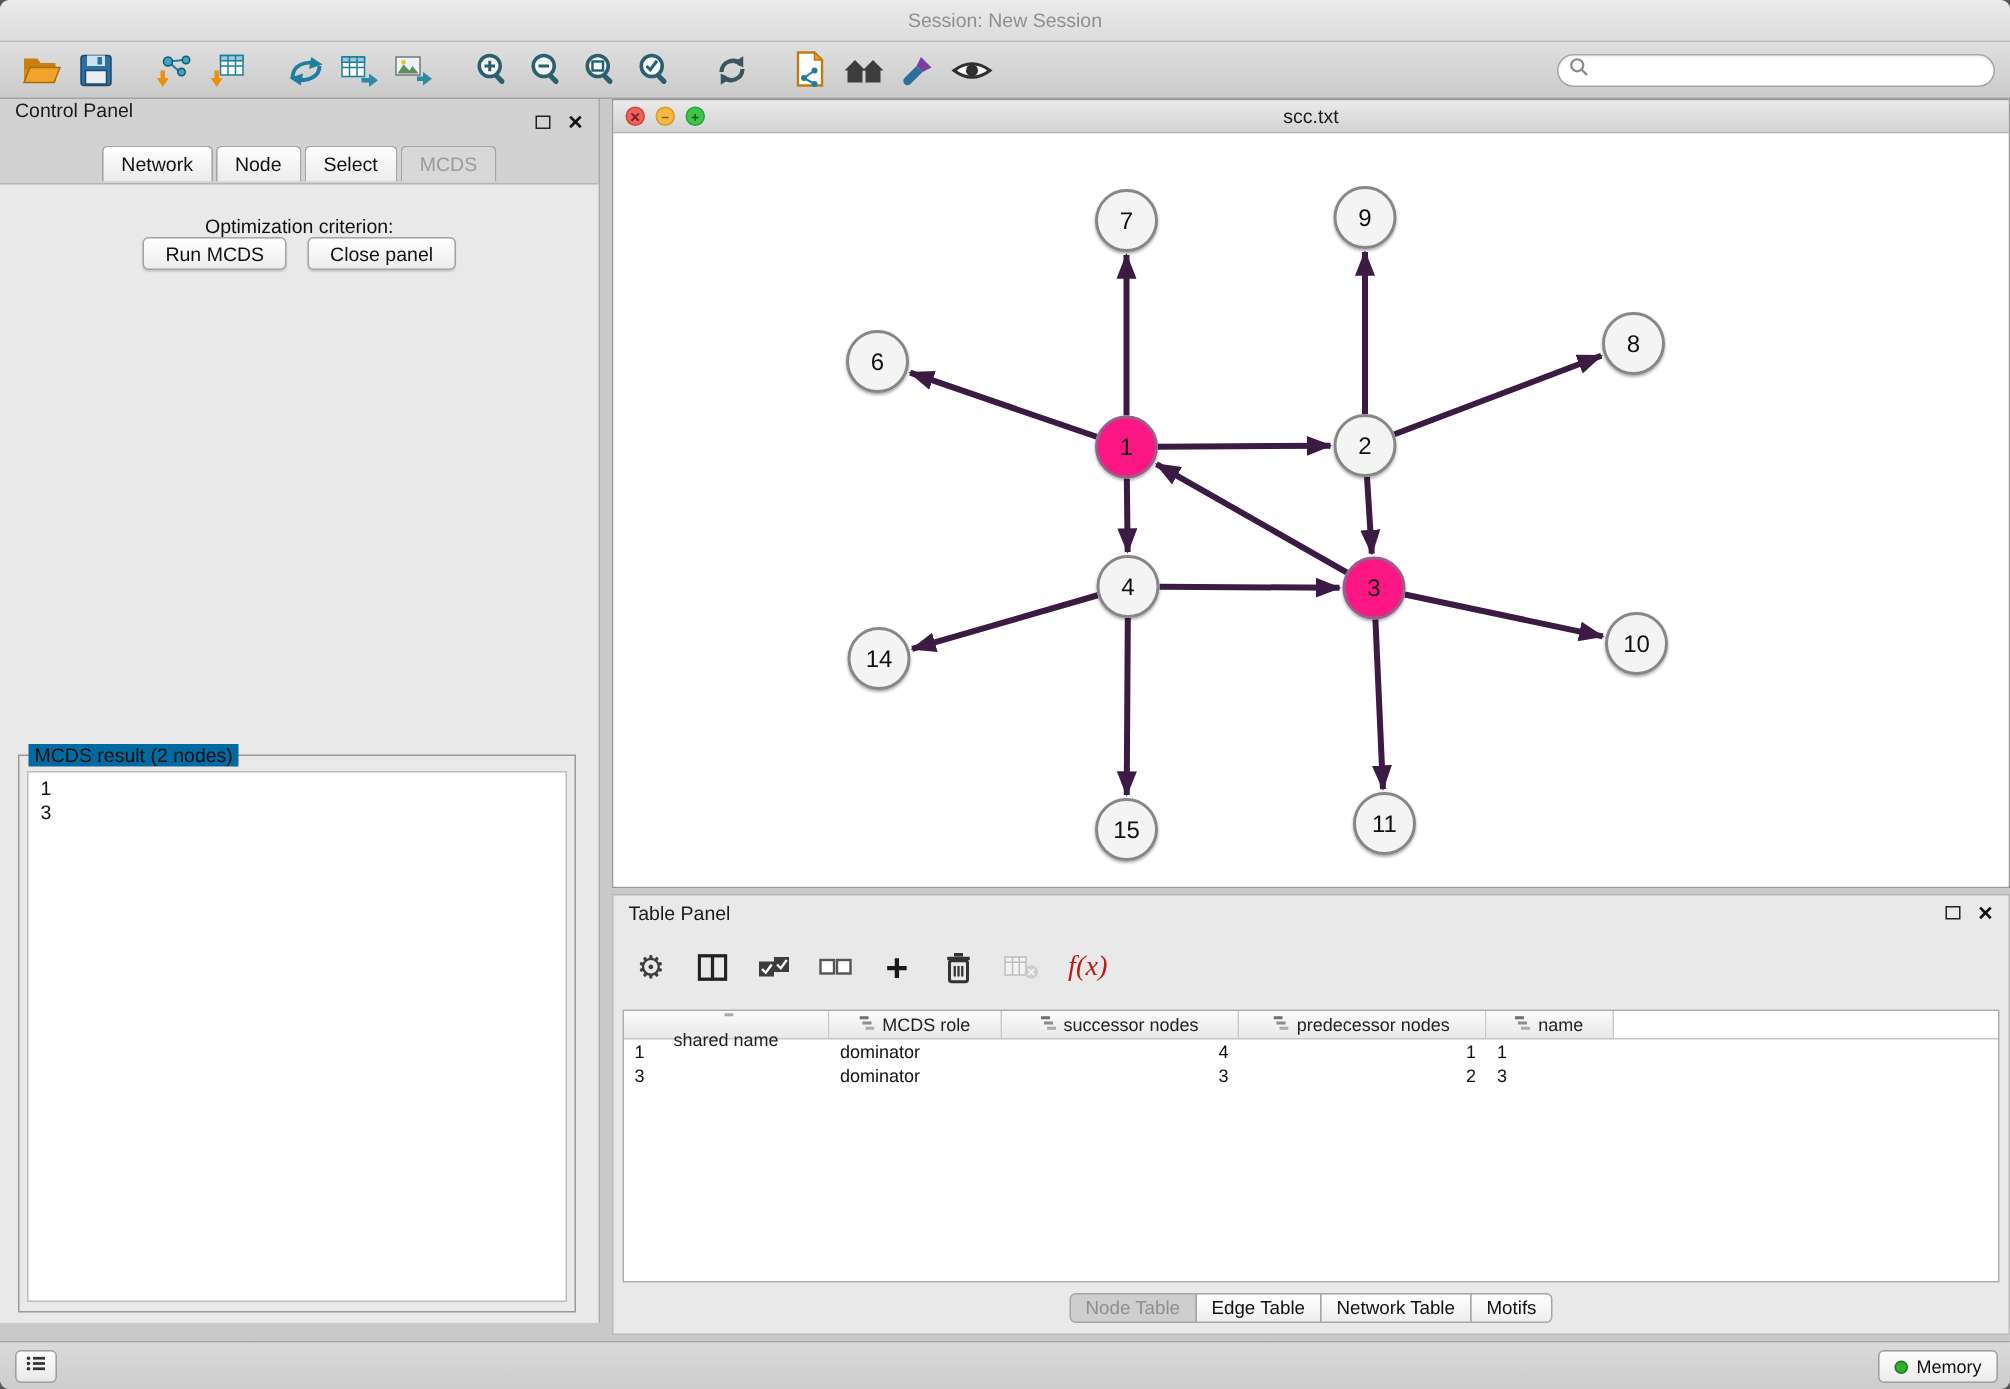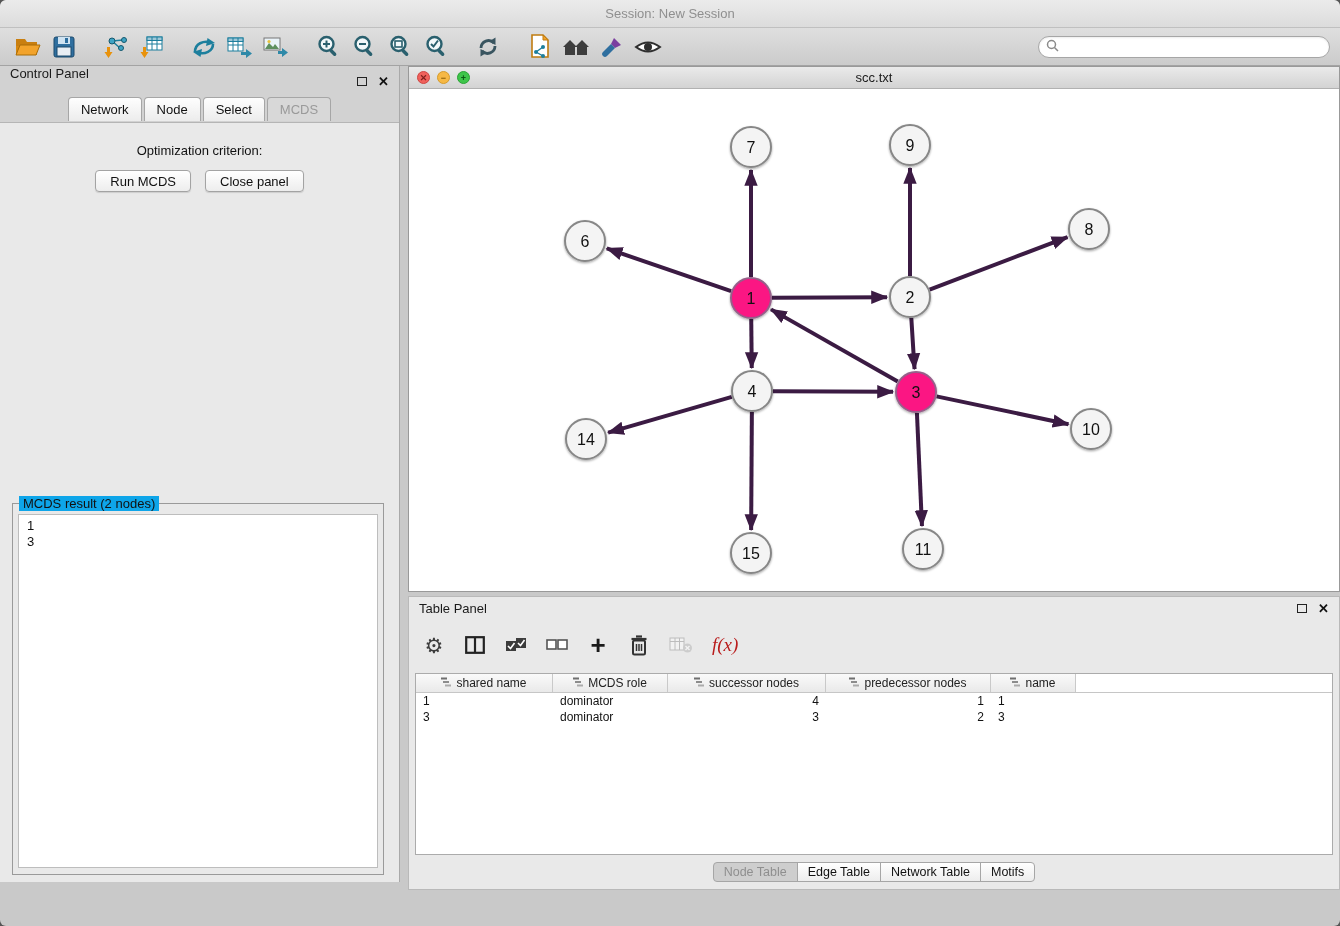--- a/index.html
+++ b/index.html
@@ -26,24 +26,24 @@
 .cp-tabs{height:26px;display:flex;justify-content:center;align-items:center;}
 .cp-tab{font-size:13px;padding:4px 12px;background:linear-gradient(#fefefe,#ececec);border:1px solid #a6a6a6;border-bottom:none;border-radius:4px 4px 0 0;margin:0 1px;color:#111;cursor:default;}
 .cp-tab.active{background:#d8d8d8;color:#9a9a9a;}
 .cp-body{position:absolute;top:56px;bottom:0;left:0;right:0;background:#e9e9e9;border-top:1px solid #b5b5b5;}
 .opt-label{margin-top:20px;text-align:center;font-size:13px;color:#111;}
 .dropdown{margin:9px auto 0;width:312px;height:23px;background:linear-gradient(#fff,#f4f4f4);border:1px solid #a9a9a9;border-radius:4px;display:flex;align-items:center;padding:0 9px;font-size:13px;color:#111;box-shadow:0 1px 1px rgba(0,0,0,.1);}
 .stepper{margin-left:auto;display:flex;flex-direction:column;gap:2px;align-items:center;}
 .stepper i{display:block;width:0;height:0;border-left:4px solid transparent;border-right:4px solid transparent;}
 .stepper .up{border-bottom:5px solid #555;}
 .stepper .dn{border-top:5px solid #555;}
-.btn-row{display:flex;justify-content:center;gap:14px;margin-top:12px;}
+.btn-row{display:flex;justify-content:center;gap:14px;margin-top:0;}
 .mac-btn{height:22px;padding:0 14px;font-size:13px;font-family:inherit;background:linear-gradient(#fff,#ededed);border:1px solid #a3a3a3;border-radius:4px;color:#111;box-shadow:0 1px 1px rgba(0,0,0,.12);}
 .result-box{position:absolute;left:12px;top:380px;width:372px;height:372px;border:1px solid #9a9a9a;}
-.legend{position:absolute;top:-8px;left:6px;background:#0ea5e9;padding:0 4px;font-size:13px;color:#111;}
+.legend{position:absolute;top:-8px;left:6px;background:#0369a1;padding:0 4px;font-size:13px;color:#111;}
 .result-list{position:absolute;left:5px;right:5px;top:10px;bottom:6px;background:#fff;border:1px solid #bdbdbd;font-size:13px;color:#111;padding:3px 0;overflow:hidden;}
 .result-item{padding:0 8px;line-height:16px;}
 
 
 .net-window{position:absolute;left:408px;top:66px;width:932px;height:526px;background:#fff;border:1px solid #999;}
 .net-titlebar{height:22px;background:linear-gradient(#eaeaea,#d3d3d3);border-bottom:1px solid #b1b1b1;position:relative;text-align:center;font-size:13px;line-height:21px;color:#1a1a1a;}
 .tl-group{position:absolute;left:8px;top:4px;display:flex;gap:7px;}
 .tl{width:13px;height:13px;border-radius:50%;font-size:9px;line-height:12px;text-align:center;font-weight:bold;cursor:default;}
 .tl.red{background:#f0615c;border:1px solid #ce4643;color:#7c1f1c;}
 .tl.yel{background:#f6b844;border:1px solid #d59b2b;color:#8a5d05;}
@@ -397,21 +397,21 @@
             <circle cx="18.5" cy="12" r="4.5" fill="#aaa"></circle>
             <path d="M16.5 10 l4 4 m0 -4 l-4 4" stroke="#fff" stroke-width="1.4"></path>
           </svg>
         </div>
         <div class="tp-tool">
           <span class="fx">f(x)</span>
         </div>
       </div>
     <div class="tp-tablebox">
       <div class="t-headrow">
-          <div class="th" style="width: 137px;">
+          <div class="th" style="width: 137px; flex-direction: column;">
             <span><svg width="10" height="10" viewBox="0 0 10 10">
                 <rect x="0" y="0.5" width="6" height="2" fill="#6f6f6f"></rect>
                 <rect x="2" y="4" width="6" height="2" fill="#8c8c8c"></rect>
                 <rect x="4" y="7.5" width="6" height="2" fill="#ababab"></rect>
               </svg></span>
             <span>shared name</span>
           </div>
           <div class="th" style="width: 115px;">
             <span><svg width="10" height="10" viewBox="0 0 10 10">
                 <rect x="0" y="0.5" width="6" height="2" fill="#6f6f6f"></rect>
@@ -464,14 +464,30 @@
         </div>
     </div>
     <div class="tp-tabs">
         <div class="tp-tab active">Node Table</div>
         <div class="tp-tab">Edge Table</div>
         <div class="tp-tab">Network Table</div>
         <div class="tp-tab">Motifs</div>
       </div>
   </div>
 
+  <div class="statusbar">
+    <div class="list-btn">
+      <span><svg width="14" height="12" viewBox="0 0 14 12">
+            <circle cx="2" cy="2.5" r="1.2" fill="#333"></circle>
+            <rect x="5" y="1.6" width="8" height="1.8" fill="#333"></rect>
+            <circle cx="2" cy="6" r="1.2" fill="#333"></circle>
+            <rect x="5" y="5.1" width="8" height="1.8" fill="#333"></rect>
+            <circle cx="2" cy="9.5" r="1.2" fill="#333"></circle>
+            <rect x="5" y="8.6" width="8" height="1.8" fill="#333"></rect>
+          </svg></span>
+    </div>
+    <div class="memory-btn">
+      <span class="mem-dot"></span>
+      <span>Memory</span>
+    </div>
+  </div>
 
 </div>
 
 </body></html>

